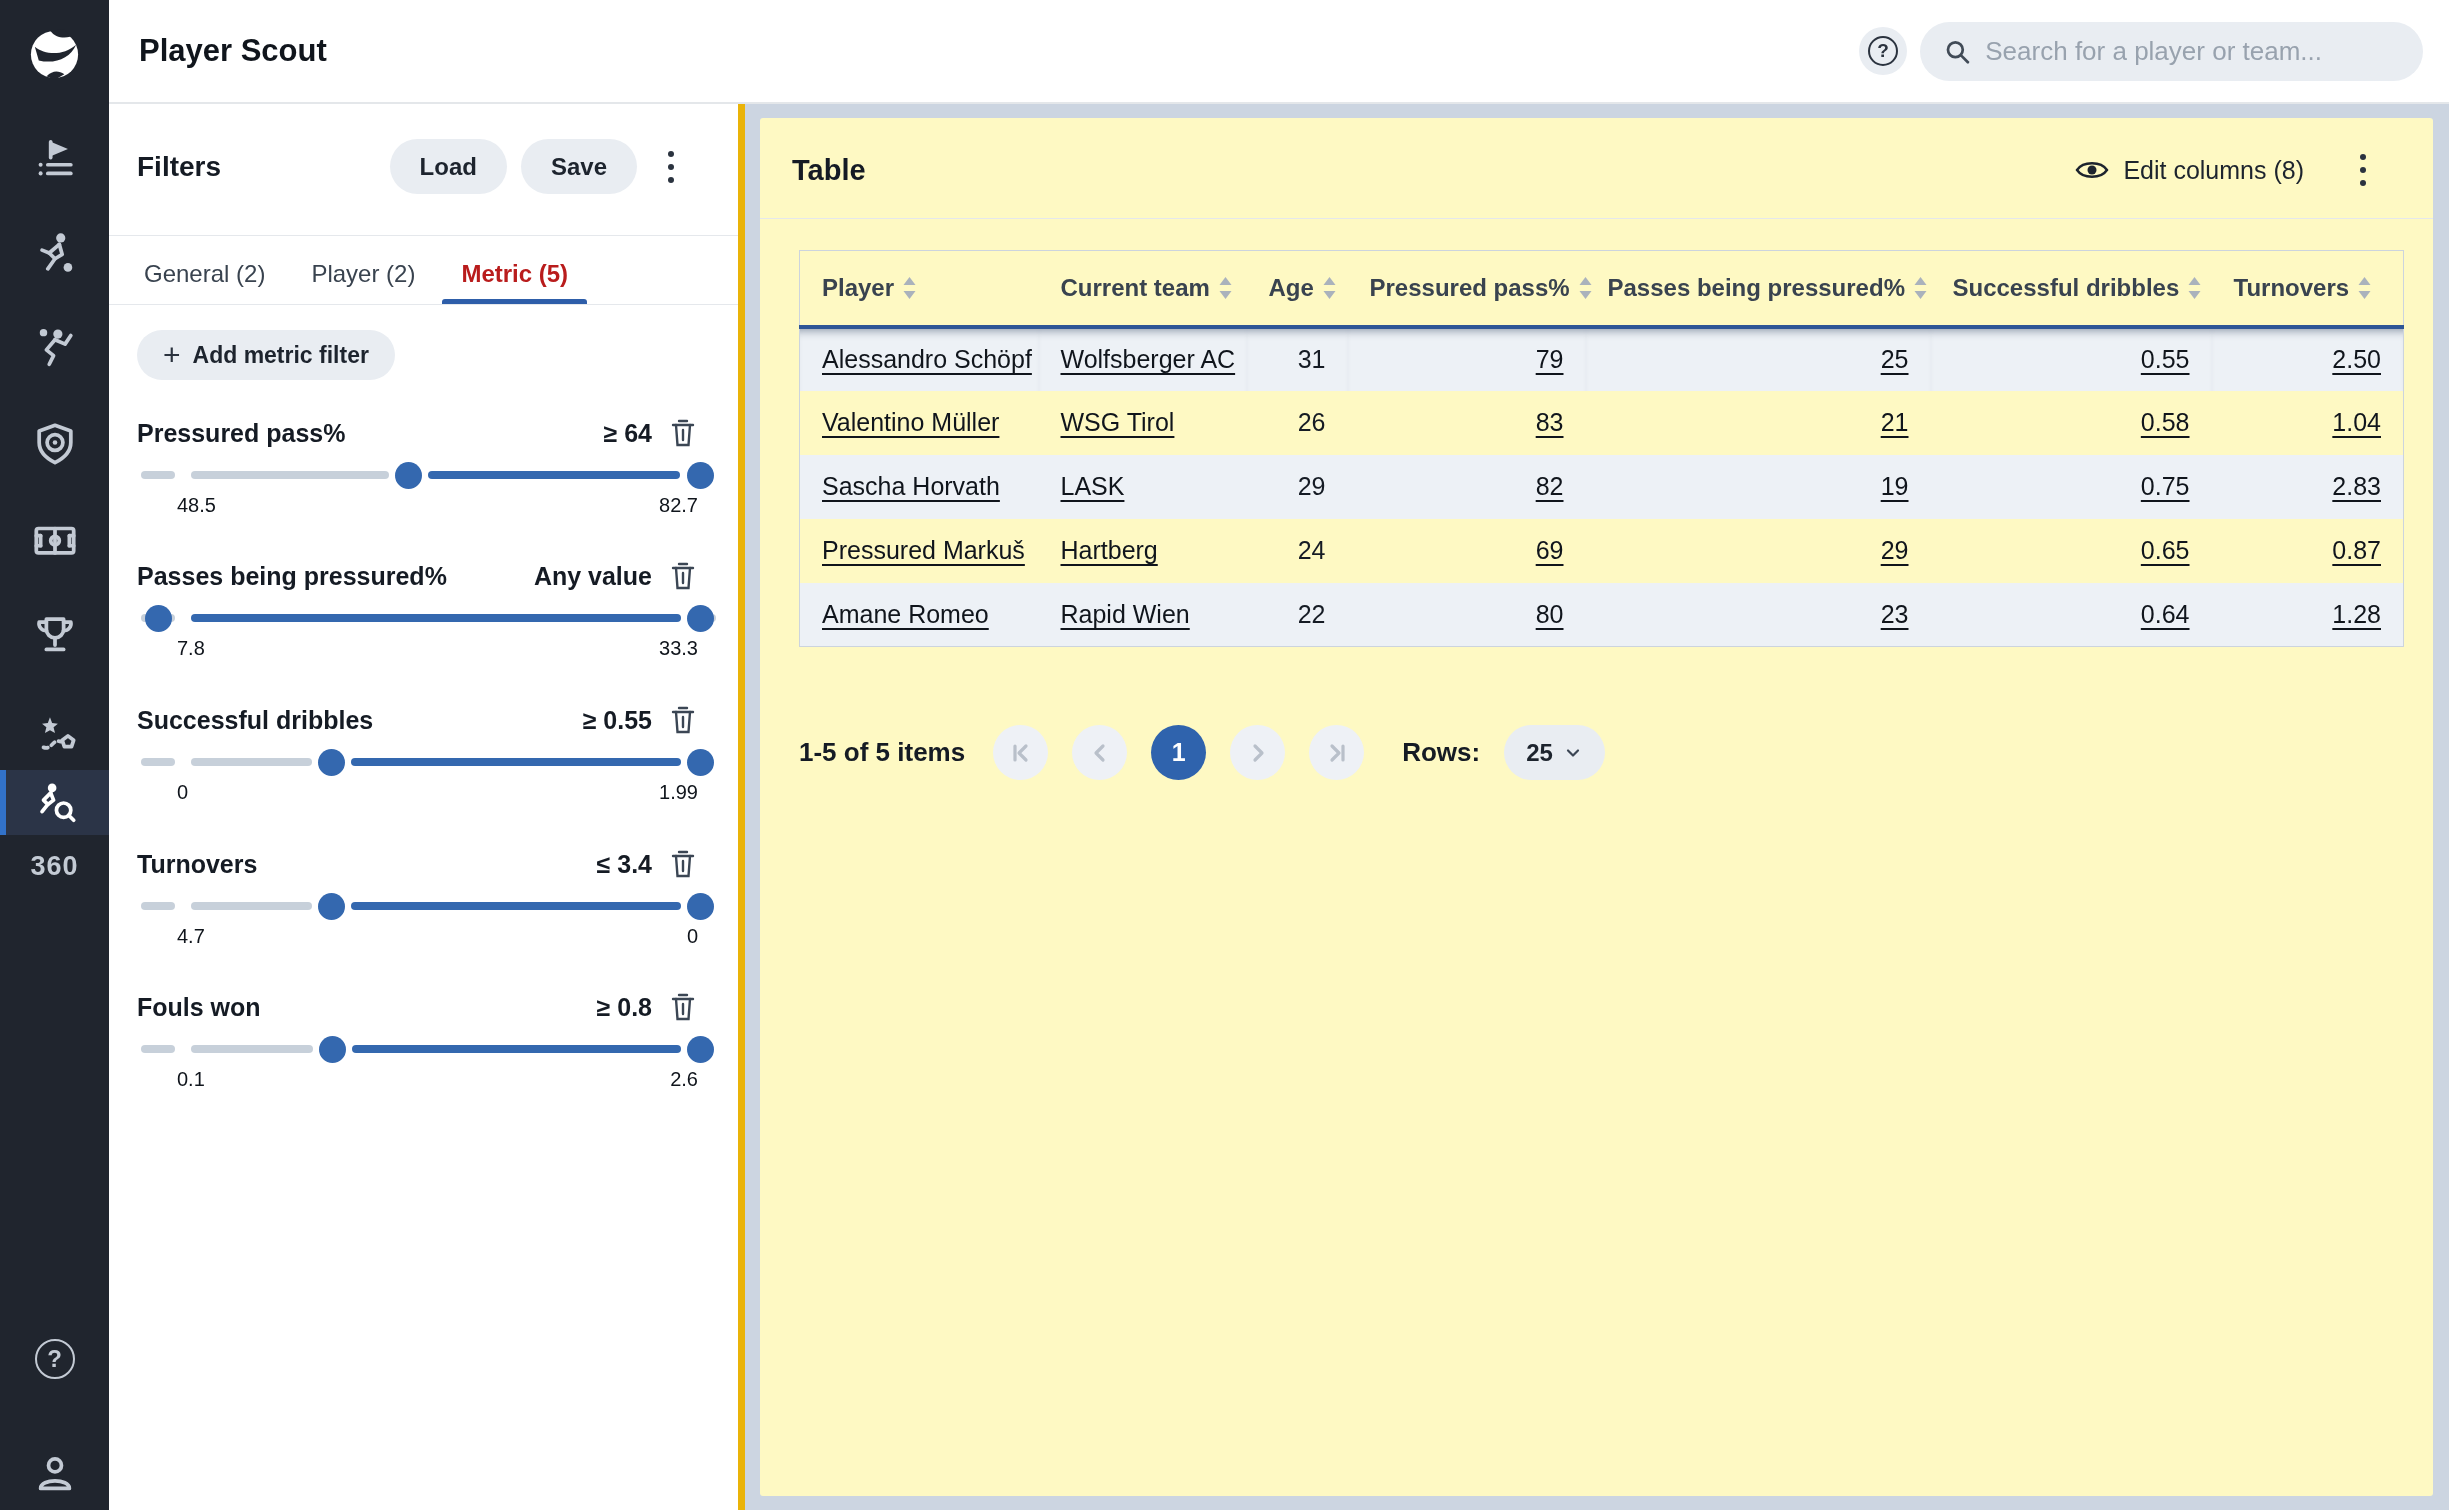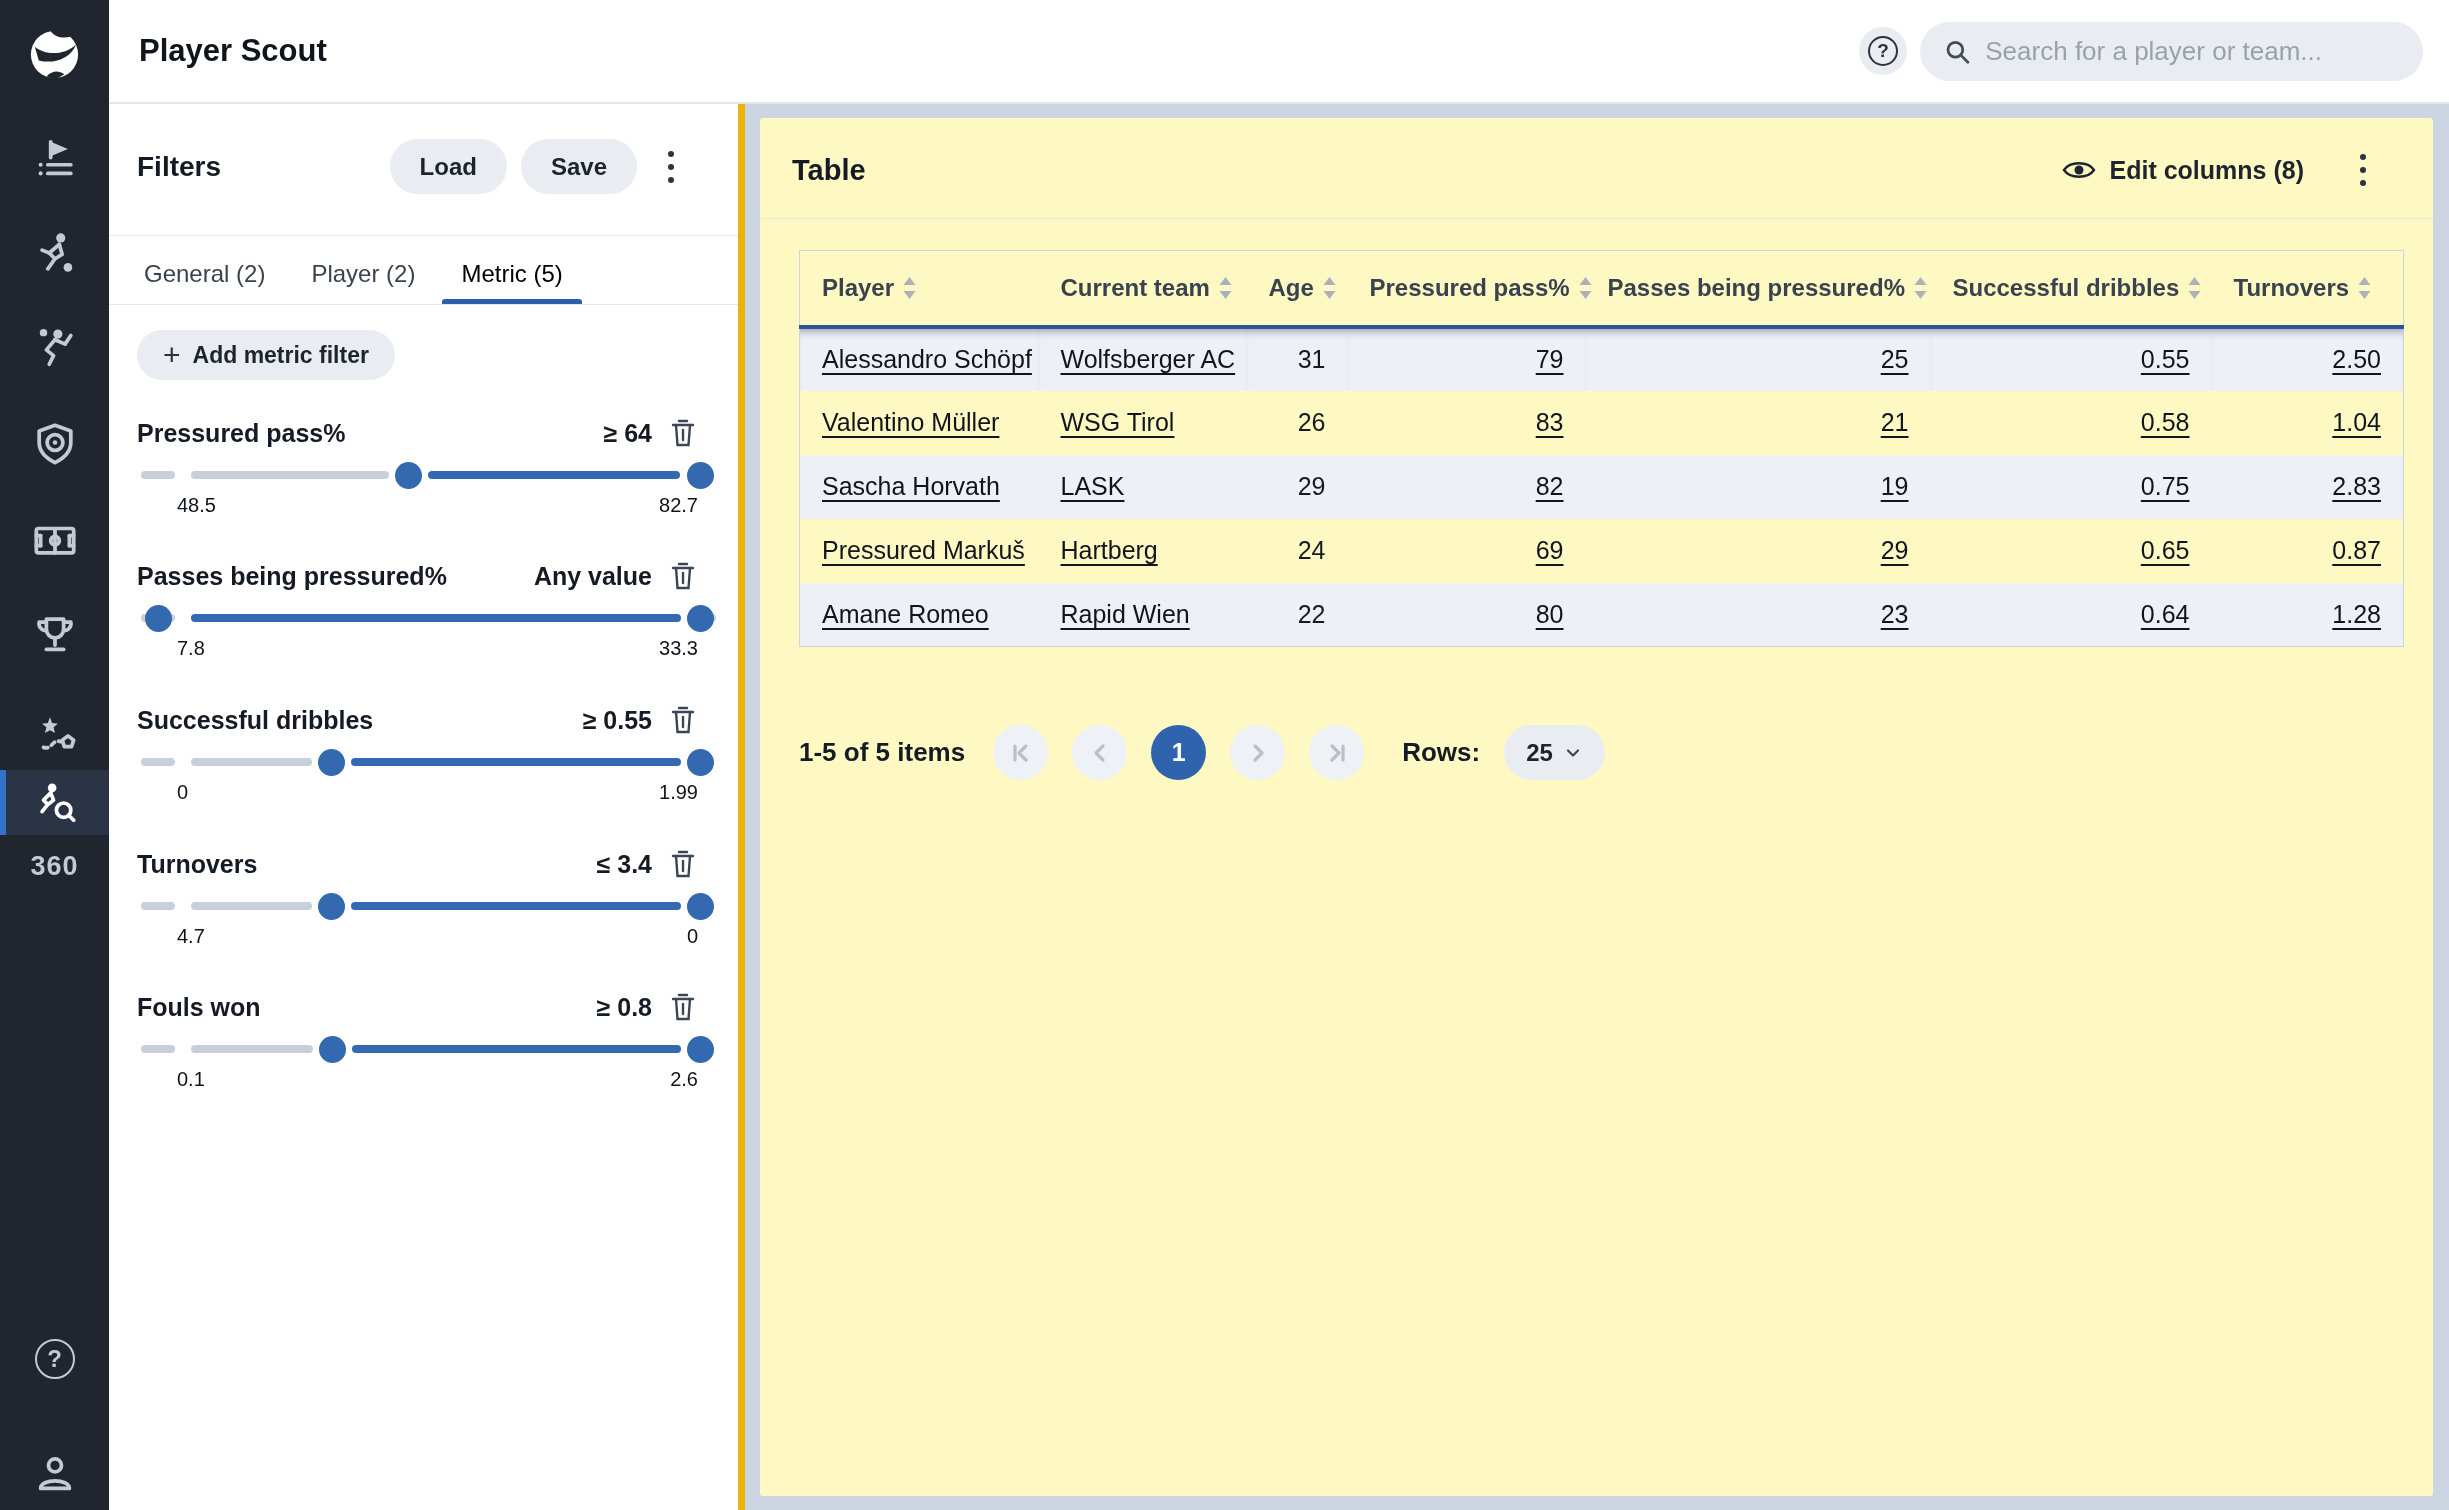--- a/index.html
+++ b/index.html
@@ -29,21 +29,21 @@
   
   #filters-panel { position:absolute; left:109px; top:104px; width:637px; height:1407px; background:#fff; border-right:8px solid #eab308; }
   #filters-head { position:absolute; left:28px; right:47px; top:35px; height:55px; display:flex; align-items:center; }
   #filters-title { font-size:28px; font-weight:700; }
   .pill-btn { height:55px; border-radius:28px; background:#e9edf2; border:none; font-family:"Liberation Sans",sans-serif; font-size:24px; font-weight:600; color:#1d242e; padding:0 30px; cursor:pointer; }
   .kebab { width:40px; height:55px; display:flex; flex-direction:column; align-items:center; justify-content:center; gap:7px; cursor:pointer; background:none; border:none; }
   .kebab i { width:6px; height:6px; border-radius:50%; background:#2b333f; display:block; }
   .hdiv { position:absolute; left:0; right:0; height:1px; background:#e5e8ec; }
   #tabs-row { position:absolute; left:16px; top:139px; height:61px; display:flex;gap:8px; }
   .tab { padding:0 19px; display:flex; align-items:center; font-size:24px; color:#39434f; cursor:pointer; position:relative; }
-  .tab.active { font-weight:400; color:#000000; }
+  .tab.active { font-weight:700; color:#b91c1c; }
   .tab.active::after { content:""; position:absolute; left:0; right:0; bottom:0; height:5px; background:#2e5ea9; border-radius:3px 3px 0 0; }
   #add-metric-btn { position:absolute; left:28px; top:226px; height:50px; border-radius:25px; background:#e9edf2; border:none; display:flex; align-items:center; gap:12px; padding:0 26px; font-family:"Liberation Sans",sans-serif; font-size:23px; font-weight:600; color:#1d242e; cursor:pointer; }
   #add-metric-btn .plus { font-size:30px; font-weight:400; line-height:1; color:#2b333f; }
 
   .metric-group { position:absolute; left:28px; width:579px; height:129px; }
   .mg-row1 { position:absolute; left:0; right:20px; top:0; height:40px; display:flex; align-items:center; }
   .mg-name { font-size:25px; font-weight:700; }
   .mg-value { margin-left:auto; font-size:25px; font-weight:700; }
   .mg-trash { margin-left:18px; background:none; border:none; cursor:pointer; display:flex; }
   .mg-trash svg { stroke:#3b4654; fill:none; stroke-width:2.4; stroke-linecap:round; }
@@ -54,21 +54,21 @@
   .sl-trail { position:absolute; top:10px; height:8px; border-radius:4px; background:#c7d0da; right:0; width:8px; display:none; }
   .sl-thumb { position:absolute; top:1px; width:27px; height:27px; border-radius:50%; background:#3468af; cursor:pointer; }
   .mg-limits { position:absolute; left:4px; top:81px; width:575px; height:26px; font-size:20px; color:#10151c; }
   .mg-limits .mn { position:absolute; left:36px; }
   .mg-limits .mx { position:absolute; right:18px; }
 
   
   #main { position:absolute; left:745px; top:104px; width:1704px; height:1407px; background:#ccd5e1; }
   #card { position:absolute; left:15px; top:14px; width:1673px; height:1378px; background:#fef9c3; border-radius:3px; }
   #card-title { position:absolute; left:32px; top:28px; height:48px; display:flex; align-items:center; font-size:29px; font-weight:700; }
-  #edit-columns { position:absolute; right:129px; top:28px; height:48px; display:flex; align-items:center; gap:14px; background:none; border:none; cursor:pointer; font-family:"Liberation Sans",sans-serif; font-size:25px; font-weight:700; color:#1d242e; }
+  #edit-columns { position:absolute; right:129px; top:28px; height:48px; display:flex; align-items:center; gap:14px; background:none; border:none; cursor:pointer; font-family:"Liberation Sans",sans-serif; font-size:25px; font-weight:400; color:#1d242e; }
   #edit-columns svg { stroke:#1d242e; fill:none; stroke-width:2.4; }
   #card-kebab { position:absolute; right:50px; top:24px; }
   #card-div { top:100px; }
 
   #data-table { position:absolute; left:39px; top:132px; width:1603px; border-collapse:collapse; table-layout:fixed; }
   #data-table th { height:76px; text-align:left; font-size:24px; font-weight:700; color:#39434f; padding:0 22px; border-bottom:4px solid #2e5696; white-space:nowrap; }
   #data-table thead tr { border:1px solid #ccd4de; }
   #data-table td { height:64px; font-size:25px; padding:11px 22px; white-space:nowrap; overflow:hidden; }
   #data-table tbody tr:nth-child(odd) { background:#edf1f6; }
   #data-table tbody tr:first-child td { box-shadow: inset 0 9px 9px -7px rgba(30,50,80,.45); }

